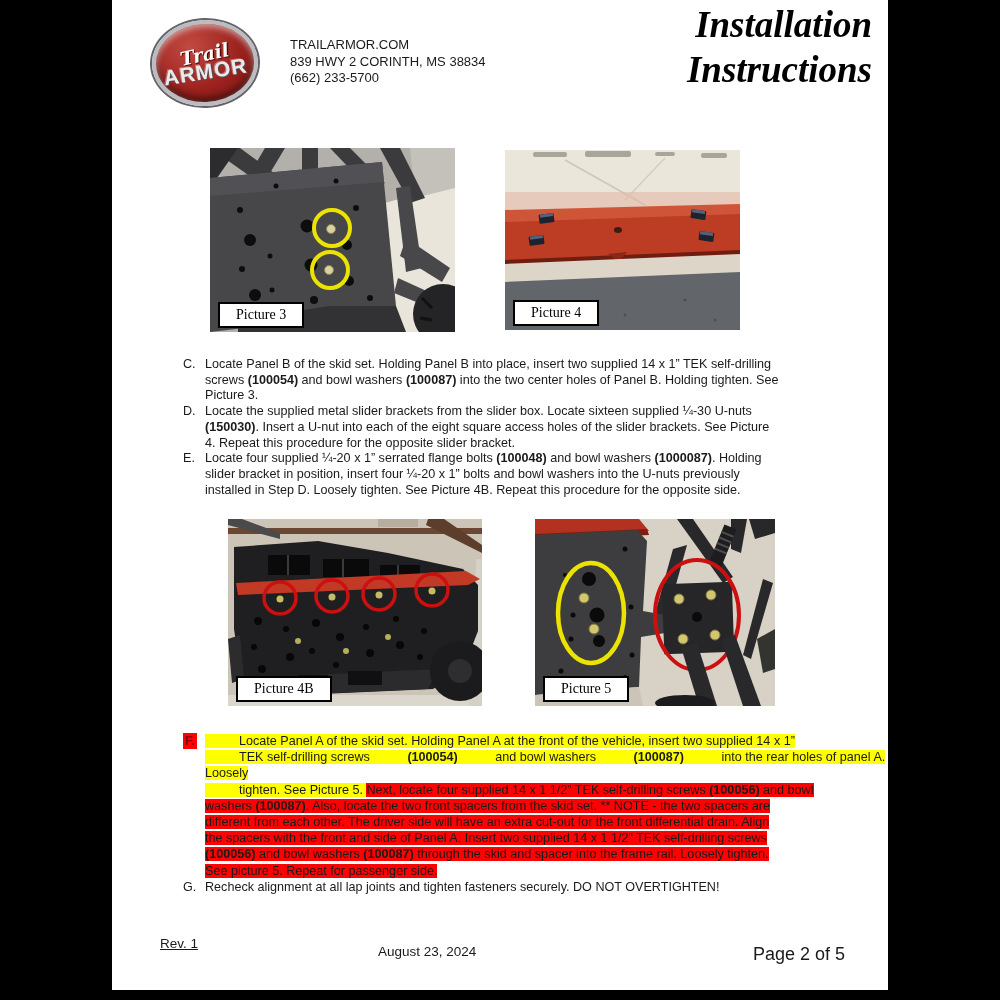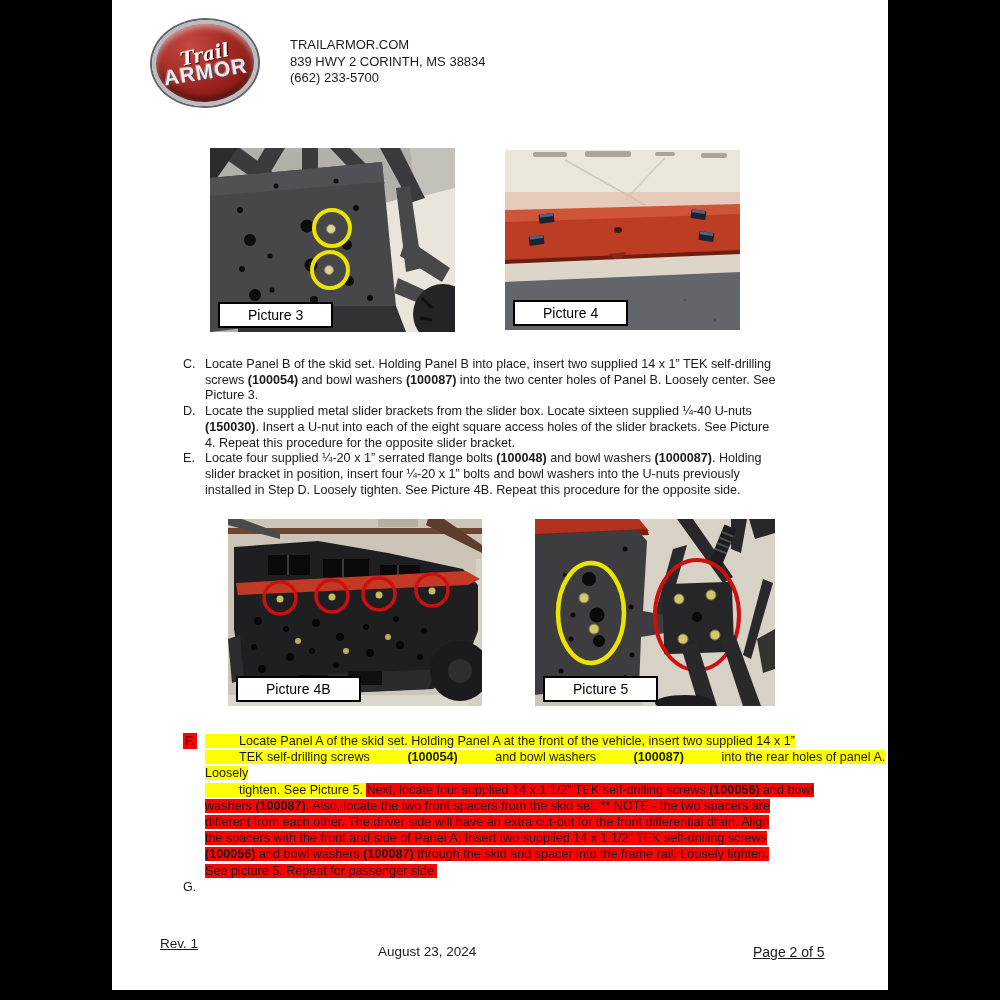--- a/index.html
+++ b/index.html
@@ -49,56 +49,58 @@
   
   .fig{overflow:hidden;}
   .fig svg{display:block;}
   .fig3{left:98px;top:148px;width:245px;height:184px;}
   .fig4{left:393px;top:150px;width:235px;height:180px;}
   .fig4b{left:116px;top:519px;width:256px;height:187px;}
   .fig5{left:423px;top:519px;width:240px;height:187px;}
   .pic-label{
     position:absolute;left:8px;bottom:4px;
     background:#fff;border:2px solid #000;
-    font-family:Liberation Sans, sans-serif;font-size:14px;color:#000;
-    padding:3px 28px;white-space:nowrap;
+    font-family:Liberation Serif, serif;font-size:14px;color:#000;
+    padding:3px 16px;white-space:nowrap;
   }
 
   
   .steps-ce{left:71px;top:357px;width:716px;font-size:12.6px;line-height:15.7px;}
   .steps-fg{left:71px;top:733px;width:716px;font-size:12.6px;line-height:16.2px;}
   .step{position:relative;padding-left:22px;}
   .step-letter{position:absolute;left:0;top:0;}
   .letter-red{background:var(--highlight_red);color:var(--f_letter_text);padding:0 2px;font-weight:bold;}
   .seg-bold{font-weight:bold;}
   .seg-hl-y{background:var(--highlight_yellow);padding-left:34px;}
   .seg-hl-r{background:var(--highlight_red);}
 
   
   .footer-rev{left:48px;top:936px;font-size:13.5px;text-decoration:underline;}
   .footer-date{left:266px;top:944px;font-size:13.5px;}
-  .footer-page{left:641px;top:944px;font-size:14px;text-decoration:underline;}
+  .footer-page{left:641px;top:944px;font-size:18px;}
 </style>
 </head>
 <body style="--highlight_yellow: #ffff00; --highlight_red: #fd0202; --f_letter_text: #8a0000; --annotation_yellow: #ece400; --annotation_red: #cc1010; --slider_red: #c23a26; --logo_red: #9c221e;">
 
 <div class="page">
 
   <div class="abs logo">
     <div class="logo-oval">
       <span class="logo-trail">Trail</span>
       <span class="logo-armor">ARMOR</span>
     </div>
   </div>
   <div class="abs contact">
     <div>TRAILARMOR.COM</div>
     <div>839 HWY 2 CORINTH, MS 38834</div>
     <div>(662) 233-5700</div>
   </div>
   <div class="abs title">
+    <div>Installation</div>
+    <div>Instructions</div>
   </div>
 
   <div class="abs fig fig3">
     <svg viewBox="0 0 245 184" width="245" height="184">
       <rect width="245" height="184" fill="#b3b0ab"></rect>
       <polygon points="175,55 245,35 245,184 135,184" fill="#e9e5db"></polygon>
       <polygon points="200,0 245,0 245,40 205,50" fill="#c4c1bb"></polygon>
       <g fill="#3b3b3e">
         <polygon points="0,0 30,0 95,48 78,55"></polygon>
         <polygon points="55,0 75,0 60,25 42,22"></polygon>
@@ -185,25 +187,25 @@
         <circle cx="180" cy="150" r="1.5"></circle>
           <circle cx="210" cy="170" r="1.5"></circle>
       </g>
     </svg>
     <div class="pic-label">Picture 4</div>
   </div>
 
   <div class="abs steps-ce">
     <div class="step">
       <span class="step-letter">C.</span>
-      <span><span>Locate Panel B of the skid set. Holding Panel B into place, insert two supplied 14 x 1” TEK self-drilling</span><br><span>screws </span><span class="seg-bold">(100054)</span><span> and bowl washers </span><span class="seg-bold">(100087)</span><span> into the two center holes of Panel B. Loosely center. See</span><br><span>Picture 3.</span></span>
+      <span><span>Locate Panel B of the skid set. Holding Panel B into place, insert two supplied 14 x 1” TEK self-drilling</span><br><span>screws </span><span class="seg-bold">(100054)</span><span> and bowl washers </span><span class="seg-bold">(100087)</span><span> into the two center holes of Panel B. Holding tighten. See</span><br><span>Picture 3.</span></span>
     </div>
     <div class="step">
       <span class="step-letter">D.</span>
-      <span><span>Locate the supplied metal slider brackets from the slider box. Locate sixteen supplied ¼-40 U-nuts</span><br><span class="seg-bold">(150030)</span><span>. Insert a U-nut into each of the eight square access holes of the slider brackets. See Picture</span><br><span>4. Repeat this procedure for the opposite slider bracket.</span></span>
+      <span><span>Locate the supplied metal slider brackets from the slider box. Locate sixteen supplied ¼-30 U-nuts</span><br><span class="seg-bold">(150030)</span><span>. Insert a U-nut into each of the eight square access holes of the slider brackets. See Picture</span><br><span>4. Repeat this procedure for the opposite slider bracket.</span></span>
     </div>
     <div class="step">
       <span class="step-letter">E.</span>
       <span><span>Locate four supplied ¼-20 x 1” serrated flange bolts </span><span class="seg-bold">(100048)</span><span> and bowl washers </span><span class="seg-bold">(1000087)</span><span>. Holding</span><br><span>slider bracket in position, insert four ¼-20 x 1” bolts and bowl washers into the U-nuts previously</span><br><span>installed in Step D. Loosely tighten. See Picture 4B. Repeat this procedure for the opposite side.</span></span>
     </div>
   </div>
 
   <div class="abs fig fig4b">
     <svg viewBox="0 0 254 187" width="254" height="187">
       <rect width="254" height="187" fill="#ccc4b6"></rect>
@@ -333,20 +335,21 @@
     <div class="pic-label">Picture 5</div>
   </div>
 
   <div class="abs steps-fg">
     <div class="step">
       <span class="step-letter letter-red">F.</span>
       <span><span class="seg-hl-y">Locate Panel A of the skid set. Holding Panel A at the front of the vehicle, insert two supplied 14 x 1”</span><br><span class="seg-hl-y">TEK self-drilling screws </span><span class="seg-bold seg-hl-y">(100054)</span><span class="seg-hl-y"> and bowl washers </span><span class="seg-bold seg-hl-y">(100087)</span><span class="seg-hl-y"> into the rear holes of panel A. Loosely</span><br><span class="seg-hl-y">tighten. See Picture 5. </span><span class="seg-hl-r">Next, locate four supplied 14 x 1 1/2” TEK self-drilling screws </span><span class="seg-bold seg-hl-r">(100056)</span><span class="seg-hl-r"> and bowl</span><br><span class="seg-hl-r">washers </span><span class="seg-bold seg-hl-r">(100087)</span><span class="seg-hl-r">. Also, locate the two front spacers from the skid set. ** NOTE - the two spacers are</span><br><span class="seg-hl-r">different from each other. The driver side will have an extra cut-out for the front differential drain. Align</span><br><span class="seg-hl-r">the spacers with the front and side of Panel A. Insert two supplied 14 x 1 1/2” TEK self-drilling screws</span><br><span class="seg-bold seg-hl-r">(100056)</span><span class="seg-hl-r"> and bowl washers </span><span class="seg-bold seg-hl-r">(100087)</span><span class="seg-hl-r"> through the skid and spacer into the frame rail. Loosely tighten.</span><br><span class="seg-hl-r">See picture 5. Repeat for passenger side.</span></span>
     </div>
     <div class="step">
       <span class="step-letter">G.</span>
+      <span><span>Recheck alignment at all lap joints and tighten fasteners securely. DO NOT OVERTIGHTEN!</span></span>
     </div>
   </div>
 
   <div class="abs footer-rev">Rev. 1</div>
   <div class="abs footer-date">August 23, 2024</div>
   <div class="abs footer-page">Page 2 of 5</div>
 
 </div>
 
 </body></html>

